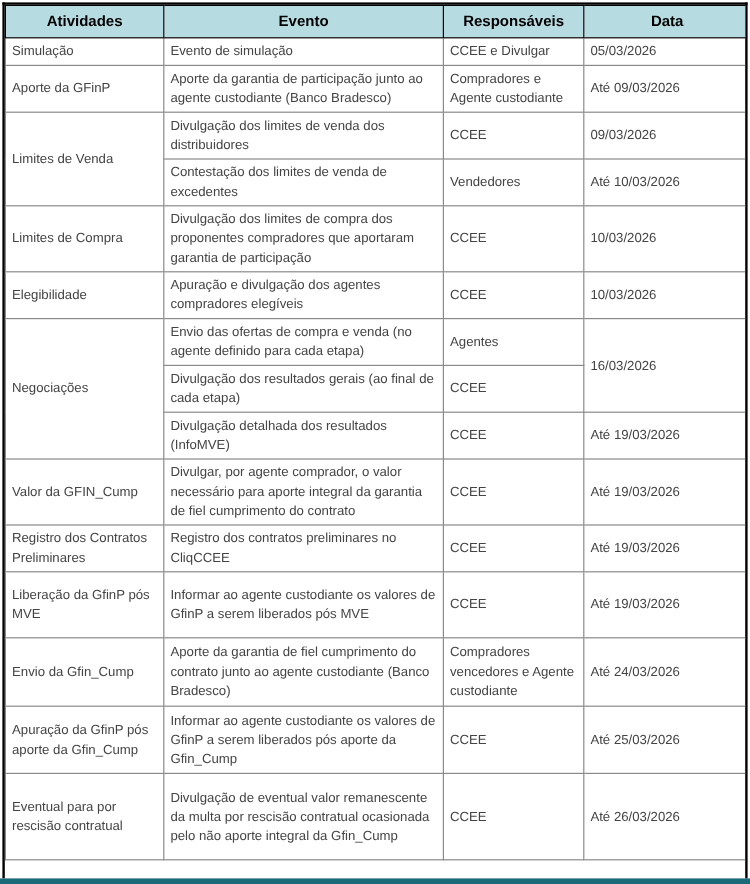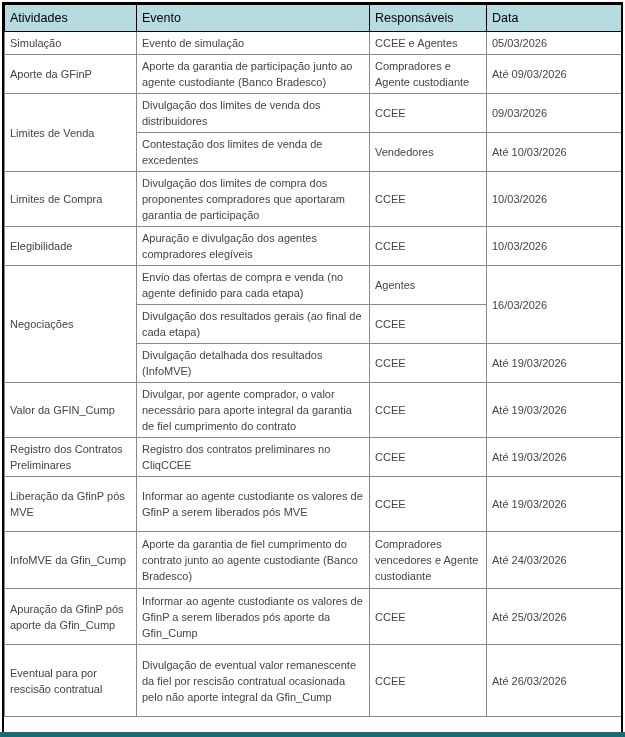--- a/index.html
+++ b/index.html
@@ -39,23 +39,23 @@
     padding:3px 5px;
     font-size:11px;
     line-height:16px;
     color:var(--text);
     overflow:hidden;
   }
   table.sched tr.head td{
     background:var(--header-bg);
     border:1px solid var(--outer);
     color:#000000;
-    font-weight:normal;
+    font-weight:bold;
     font-size:12.5px;
-    text-align:left;
+    text-align:center;
     height:27px;
   }
   .bottom-bar{
     position:absolute;
     left:0;bottom:0;
     width:625px;height:5px;
     background:var(--bottom-bar);
   }
 </style>
 </head>
@@ -74,21 +74,21 @@
         <tr class="head">
           <td>Atividades</td>
           <td>Evento</td>
           <td>Responsáveis</td>
           <td>Data</td>
         </tr>
 
         <tr style="height:22px">
           <td>Simulação</td>
           <td>Evento de simulação</td>
-          <td>CCEE e Agentes</td>
+          <td>CCEE e Divulgar</td>
           <td>05/03/2026</td>
         </tr>
 
         <tr style="height:38px">
           <td>Aporte da GFinP</td>
           <td>Aporte da garantia de participação junto ao agente custodiante (Banco Bradesco)</td>
           <td>Compradores e Agente custodiante</td>
           <td>Até 09/03/2026</td>
         </tr>
 
@@ -149,36 +149,36 @@
         </tr>
 
         <tr style="height:55px">
           <td>Liberação da GfinP pós MVE</td>
           <td>Informar ao agente custodiante os valores de GfinP a serem liberados pós MVE</td>
           <td>CCEE</td>
           <td>Até 19/03/2026</td>
         </tr>
 
         <tr style="height:57px">
-          <td>InfoMVE da Gfin_Cump</td>
+          <td>Envio da Gfin_Cump</td>
           <td>Aporte da garantia de fiel cumprimento do contrato junto ao agente custodiante (Banco Bradesco)</td>
           <td>Compradores vencedores e Agente custodiante</td>
           <td>Até 24/03/2026</td>
         </tr>
 
         <tr style="height:56px">
           <td>Apuração da GfinP pós aporte da Gfin_Cump</td>
           <td>Informar ao agente custodiante os valores de GfinP a serem liberados pós aporte da Gfin_Cump</td>
           <td>CCEE</td>
           <td>Até 25/03/2026</td>
         </tr>
 
         <tr style="height:72px">
           <td>Eventual para por rescisão contratual</td>
-          <td>Divulgação de eventual valor remanescente da fiel por rescisão contratual ocasionada pelo não aporte integral da Gfin_Cump</td>
+          <td>Divulgação de eventual valor remanescente da multa por rescisão contratual ocasionada pelo não aporte integral da Gfin_Cump</td>
           <td>CCEE</td>
           <td>Até 26/03/2026</td>
         </tr>
 
       </tbody>
     </table>
   </div>
   <div class="bottom-bar"></div>
 </div>
 

